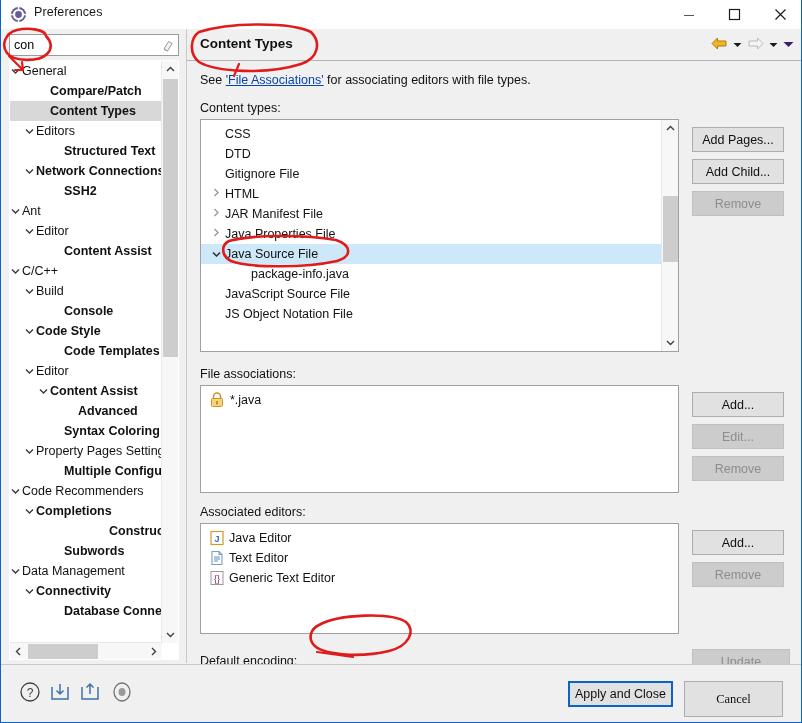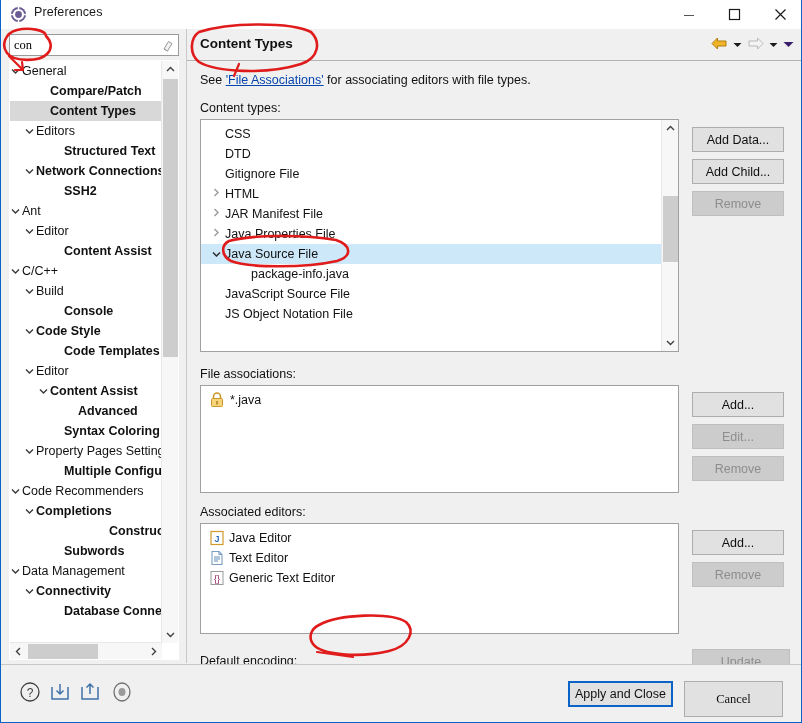--- a/index.html
+++ b/index.html
@@ -46,21 +46,21 @@
   
   #search-wrap {
     position: absolute; left: 8px; top: 34px;
     width: 170px; height: 22px;
     background: #ffffff; border: 1px solid #9a9a9a;
   }
   #search-input {
     position: absolute; left: 0; top: 0;
     width: 148px; height: 20px;
     border: none; outline: none; background: transparent;
-    font-family: Liberation Serif, serif;
+    font-family: Liberation Sans, sans-serif;
     font-size: 12.5px; color: #000; padding: 0 4px;
   }
   #search-clear {
     position: absolute; right: 3px; top: 3px;
     width: 15px; height: 15px;
   }
 
   #tree-panel {
     position: absolute; left: 8px; top: 60px;
     width: 170px; height: 600px;
@@ -554,21 +554,21 @@
         </div>
         <div style="position:absolute;left:1px;top:76px;width:15px;height:66px;background:#cdcdcd;"></div>
         <div class="sb-arrow" style="bottom:0">
           <svg width="9" height="7" viewBox="0 0 9 7">
               <path d="M1 2 L4.5 5.5 L8 2" stroke="#404040" stroke-width="1.4" fill="none"></path>
             </svg>
         </div>
       </div>
     </div>
     <div id="ct-buttons">
-        <div class="btn" style="left: 505px; top: 98px;">Add Data...</div>
+        <div class="btn" style="left: 505px; top: 98px;">Add Pages...</div>
         <div class="btn" style="left: 505px; top: 130px;">Add Child...</div>
         <div class="btn disabled" style="left: 505px; top: 162px;">Remove</div>
       </div>
 
     <div class="sec-label" style="top:338px">File associations:</div>
     <div class="listbox" style="top:356px; width:479px; height:108px;">
       <div id="fa-rows" style="position:absolute;left:0;top:4px;width:470px;">
           <div class="lrow">
             <span class="licon" style="left: 8px;"><svg width="16" height="16" viewBox="0 0 16 16">
                 <path d="M4.5 7 L4.5 4.5 A3.5 3.5 0 0 1 11.5 4.5 L11.5 7" fill="none" stroke="#c8962a" stroke-width="1.6"></path>

